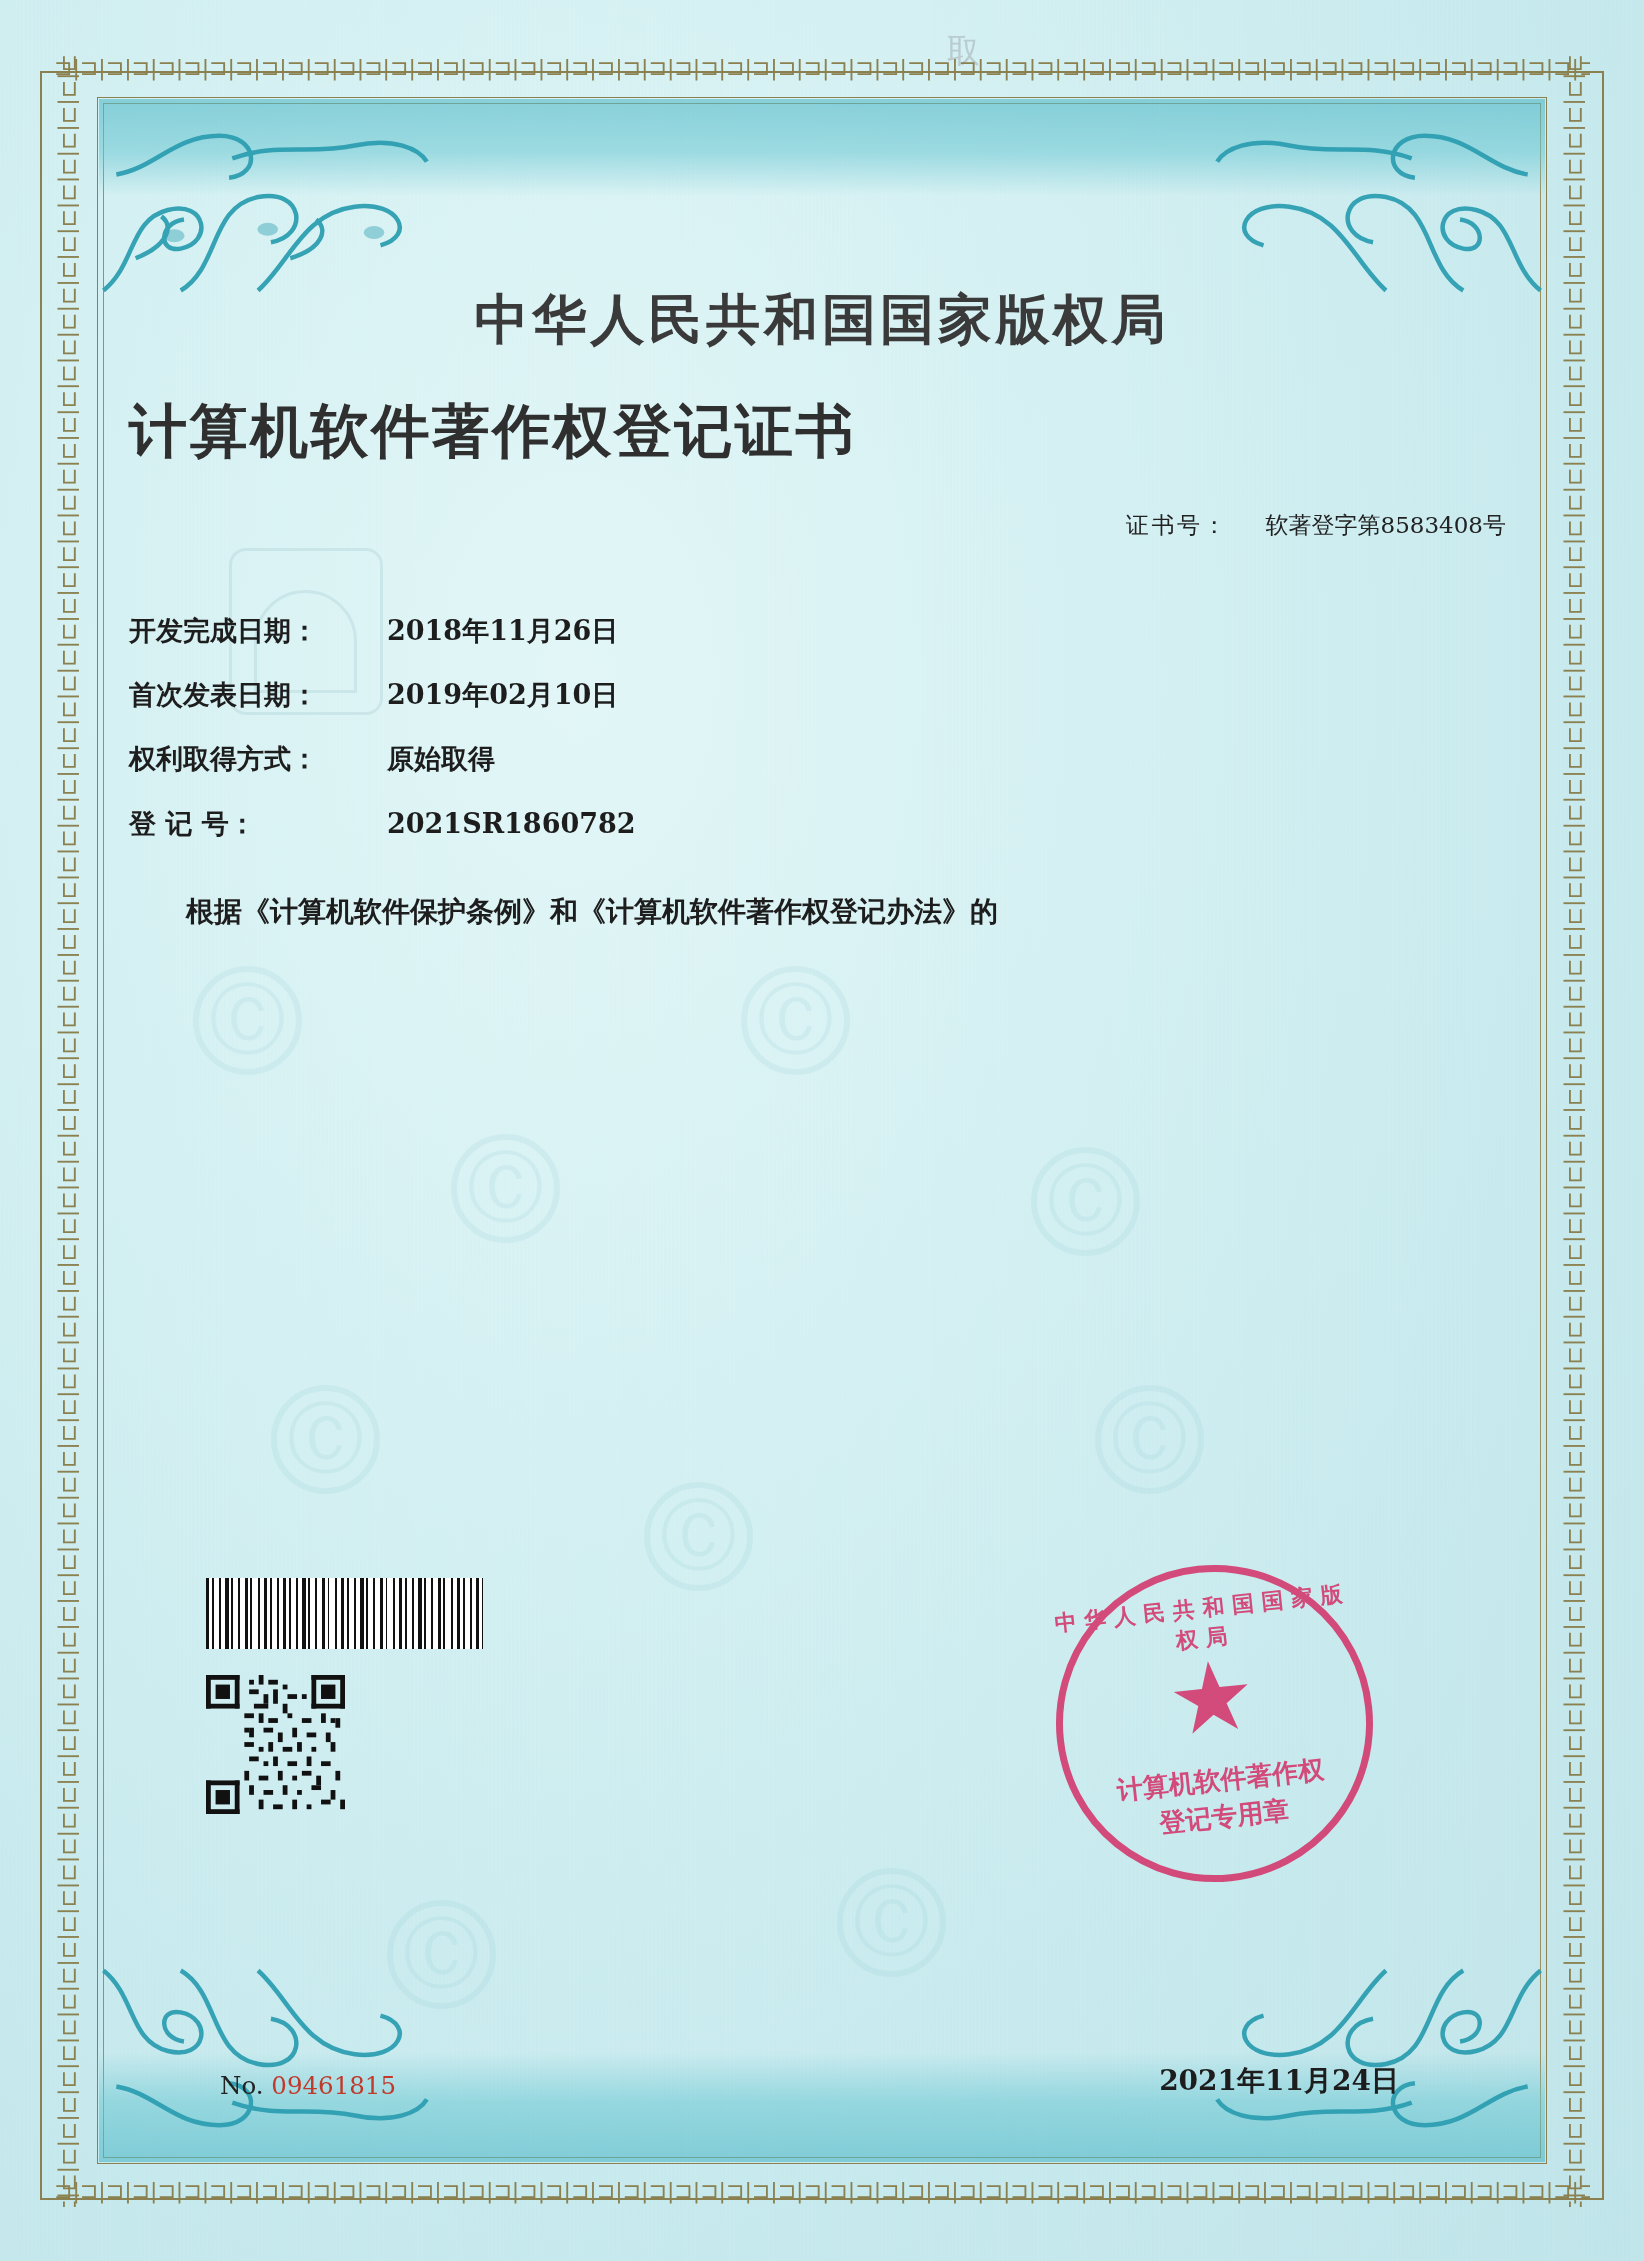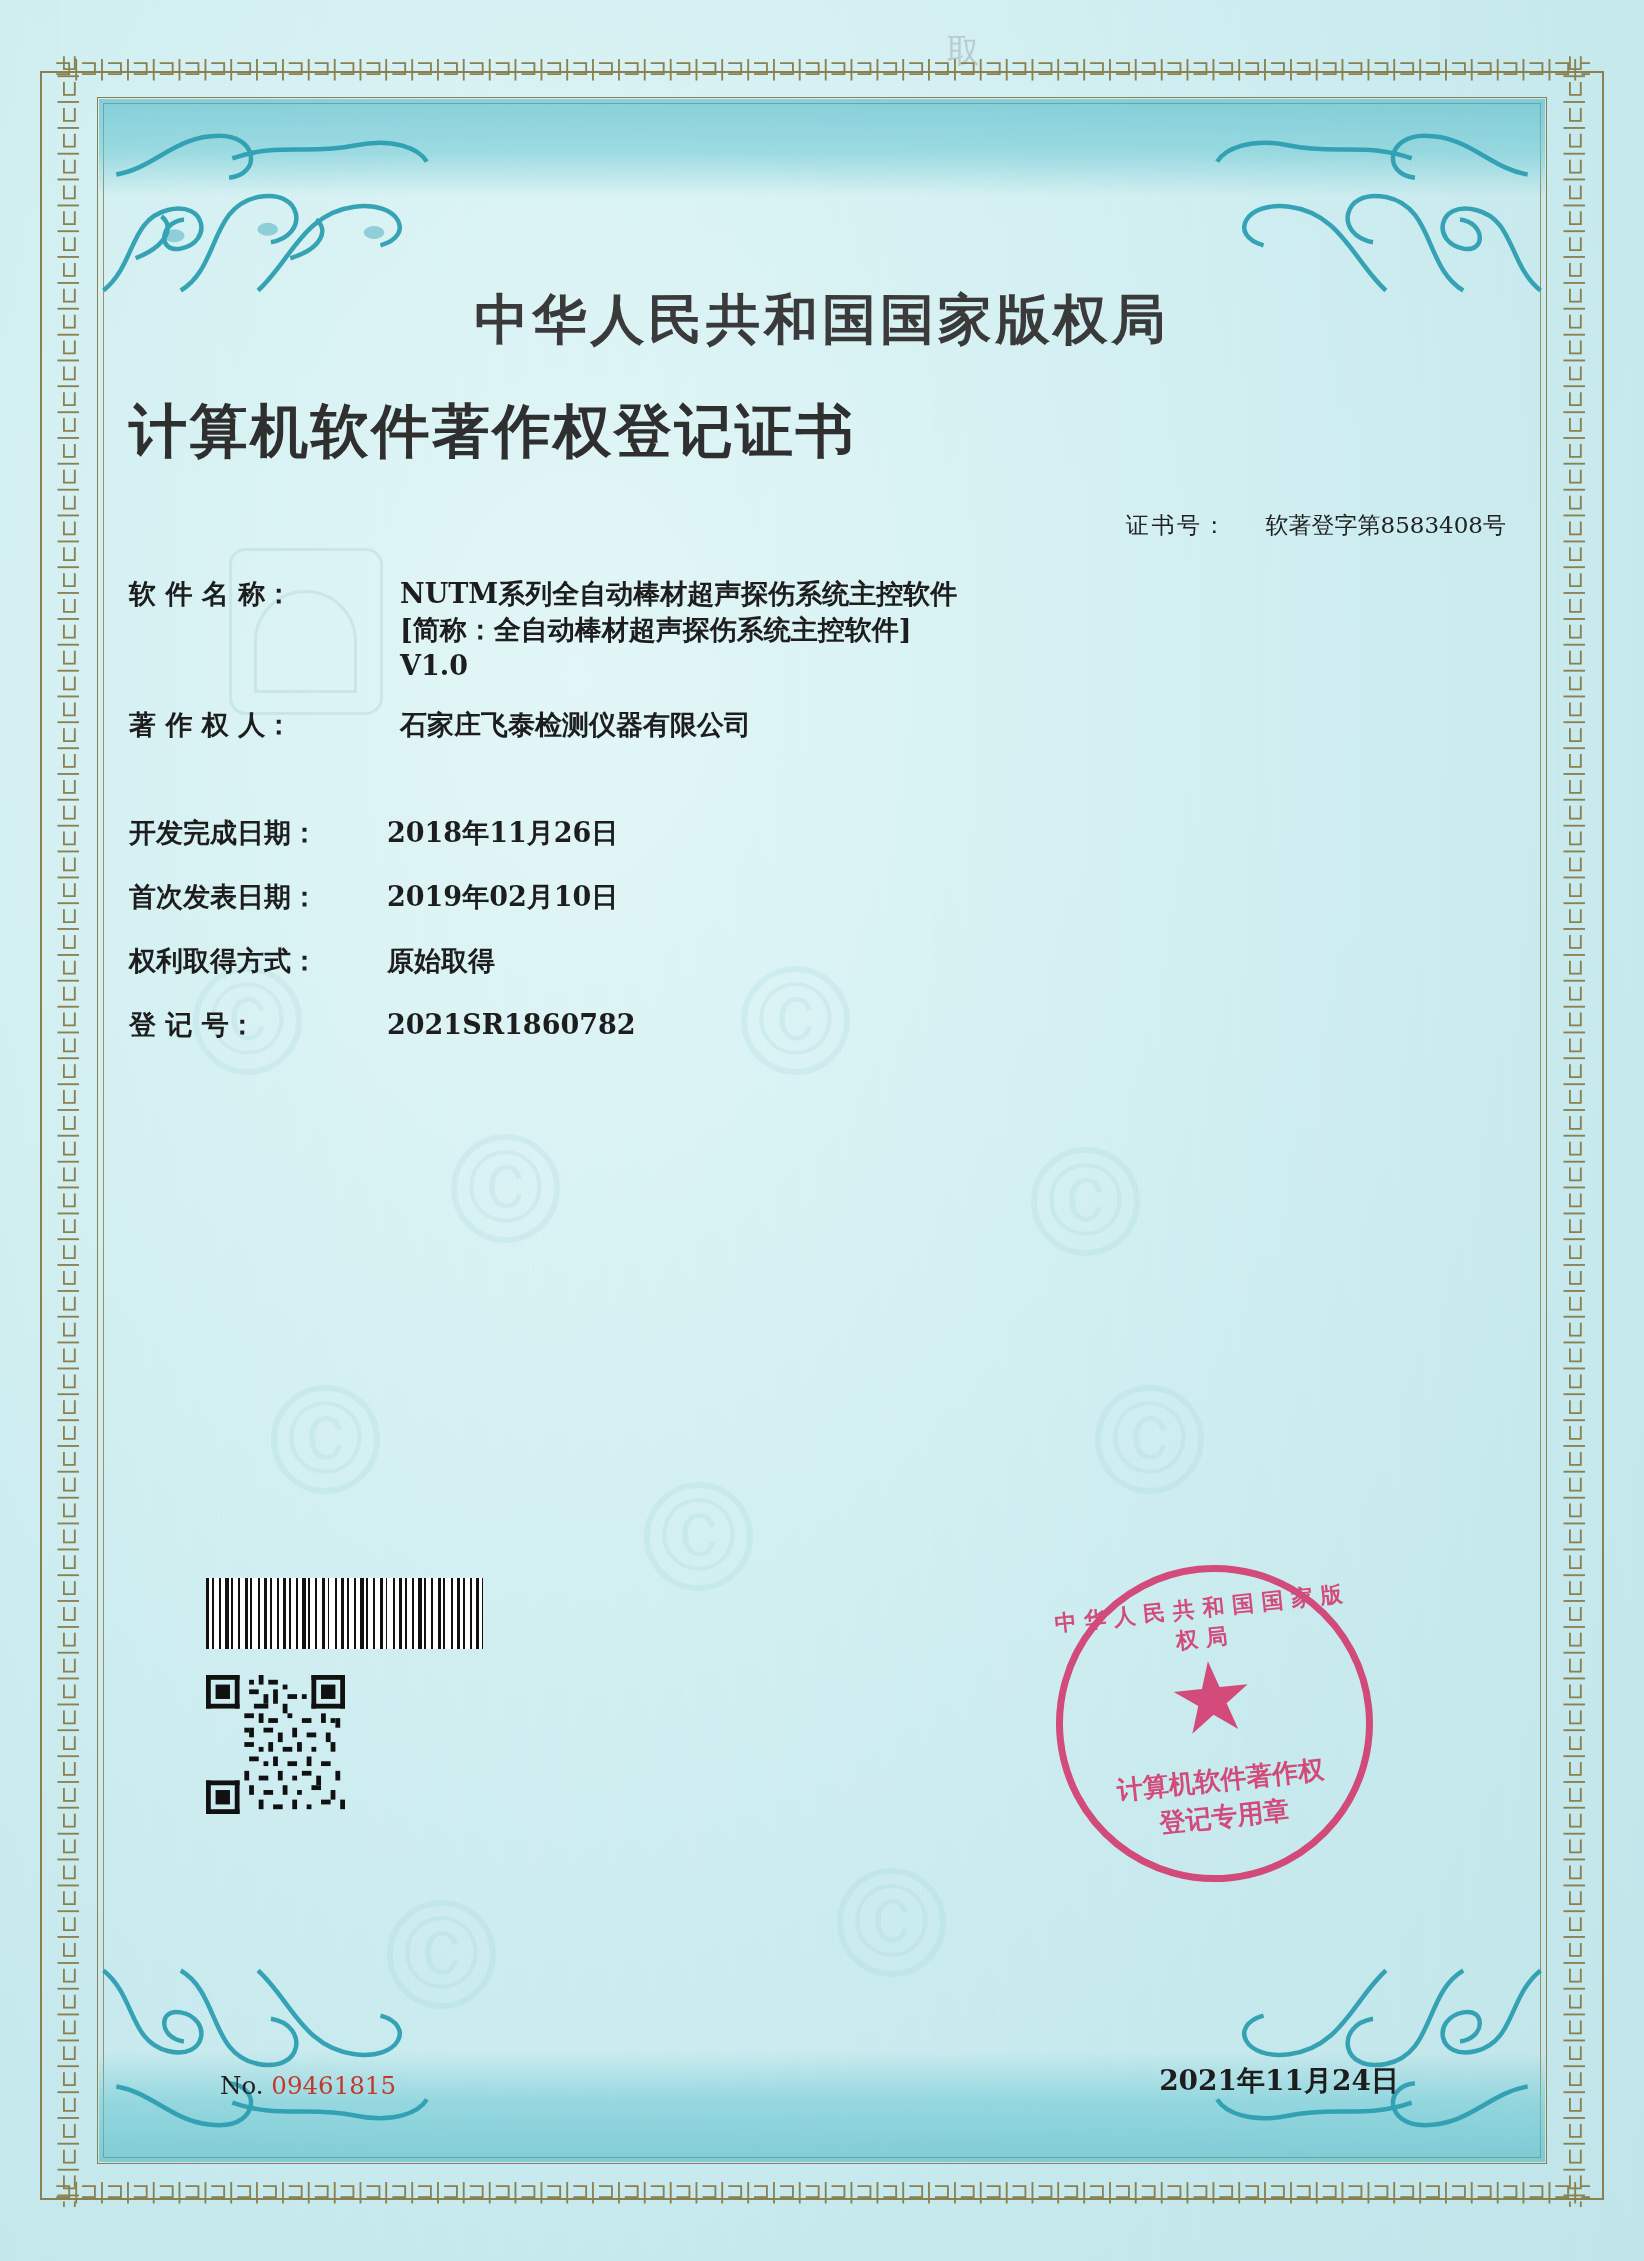--- a/index.html
+++ b/index.html
@@ -241,56 +241,43 @@
 <div class="content">
 
   <div class="title-main">中华人民共和国国家版权局</div>
   <div class="title-sub">计算机软件著作权登记证书</div>
 
   <div class="cert-no">
     <span class="lbl">证书号：</span>
     <span class="val">软著登字第8583408号</span>
   </div>
 
-  <div class="rows">
-    <div class="row tall">
-      <div class="label">软 件 名 称：</div>
-      <div class="value">
-        <span class="ln">NUTM系列全自动棒材超声探伤系统主控软件</span>
-        <span class="ln">[简称：全自动棒材超声探伤系统主控软件]</span>
-        <span class="ln">V1.0</span>
-      </div>
-    </div>
-    <div class="row">
-      <div class="label">著 作 权 人：</div>
-      <div class="value">
-        <span class="ln">石家庄飞泰检测仪器有限公司</span>
-      </div>
-    </div>
-  </div>
 
   <div class="block2">
     <div class="row">
       <div class="label">开发完成日期：</div>
       <div class="value">2018年11月26日</div>
     </div>
     <div class="row">
       <div class="label">首次发表日期：</div>
       <div class="value">2019年02月10日</div>
     </div>
     <div class="row">
       <div class="label">权利取得方式：</div>
       <div class="value">原始取得</div>
     </div>
     <div class="row">
       <div class="label">登 记 号：</div>
       <div class="value">2021SR1860782</div>
     </div>
   </div>
 
+  <div class="para">
+    <span>根据《计算机软件保护条例》和《计算机软件著作权登记办法》的</span>
+  </div>
 
 </div>
 
 <div class="barcode"></div>
 
 <svg class="qr" viewBox="0 0 29 29">
   <rect width="29" height="29" fill="#ffffff00"></rect>
   <g fill="#111">
     <rect x="0" y="0" width="7" height="1"></rect>
       <rect x="0" y="6" width="7" height="1"></rect>

